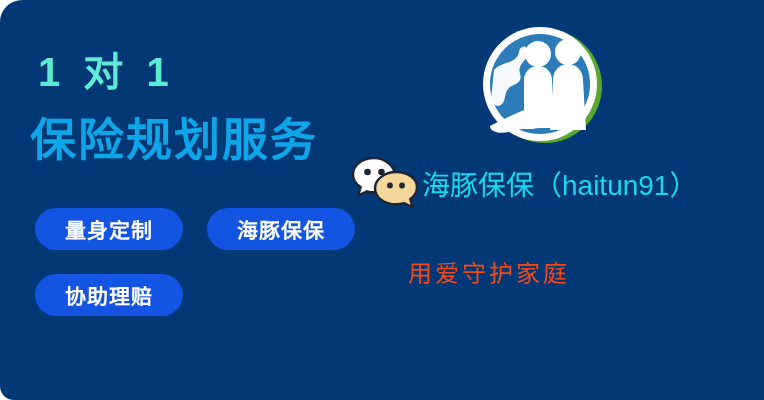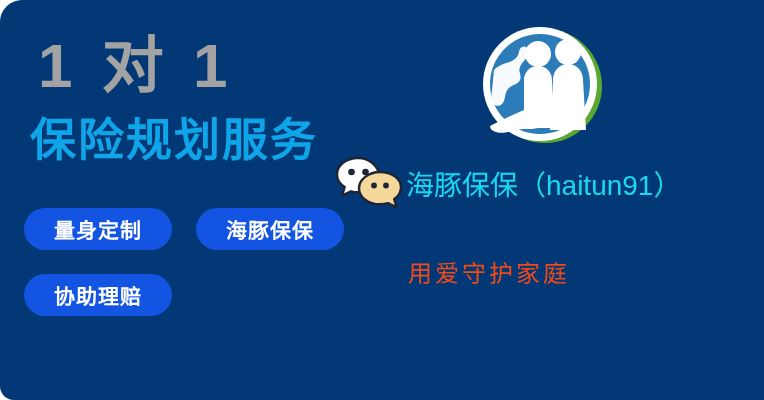--- a/index.html
+++ b/index.html
@@ -26,25 +26,25 @@
     position: absolute;
     left: 0;
     top: 0;
     width: 370px;
     height: 400px;
   }
 
   .headline-1 {
     position: absolute;
     left: 38px;
-    top: 30px;
-    font-size: 62px;
+    top: 36px;
+    font-size: 40px;
     line-height: 72px;
     font-weight: bold;
-    color: #a3a3a3;
+    color: #5eead4;
     letter-spacing: 6px;
     white-space: nowrap;
     font-family: "Liberation Sans", "DejaVu Sans", sans-serif;
   }
 
   .headline-2 {
     position: absolute;
     left: 30px;
     top: 112px;
     font-size: 46px;
@@ -52,21 +52,21 @@
     font-weight: bold;
     color: #0ea5e9;
     letter-spacing: 2px;
     white-space: nowrap;
     font-family: "Liberation Sans", "DejaVu Sans", sans-serif;
     text-align: right;
   }
 
   .pill-grid {
     position: absolute;
-    left: 24px;
+    left: 35px;
     top: 208px;
     width: 330px;
     display: grid;
     grid-template-columns: 148px 148px;
     grid-template-rows: 42px 42px;
     column-gap: 20px;
     row-gap: 18px;
     gap: 24px;
   }
 
@@ -97,21 +97,21 @@
   .logo-wrap {
     position: absolute;
     left: 112px;
     top: 22px;
     width: 122px;
     height: 126px;
   }
 
   .wechat-row {
     position: absolute;
-    left: 0px;
+    left: 16px;
     top: 152px;
     height: 62px;
     display: flex;
     align-items: center;
     justify-content: space-between;
   }
 
   .wechat-icon {
     width: 68px;
     height: 58px;

